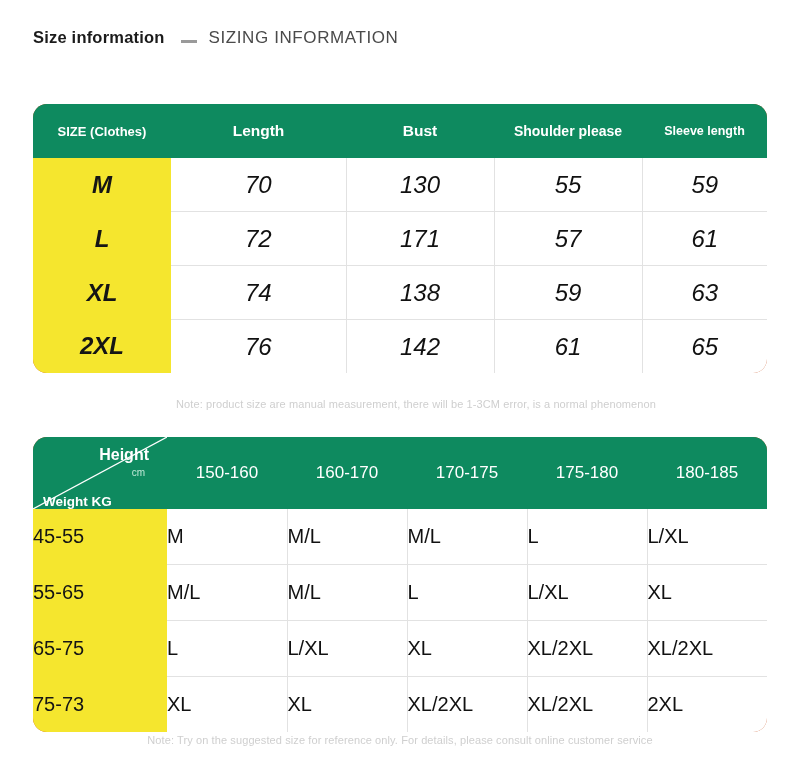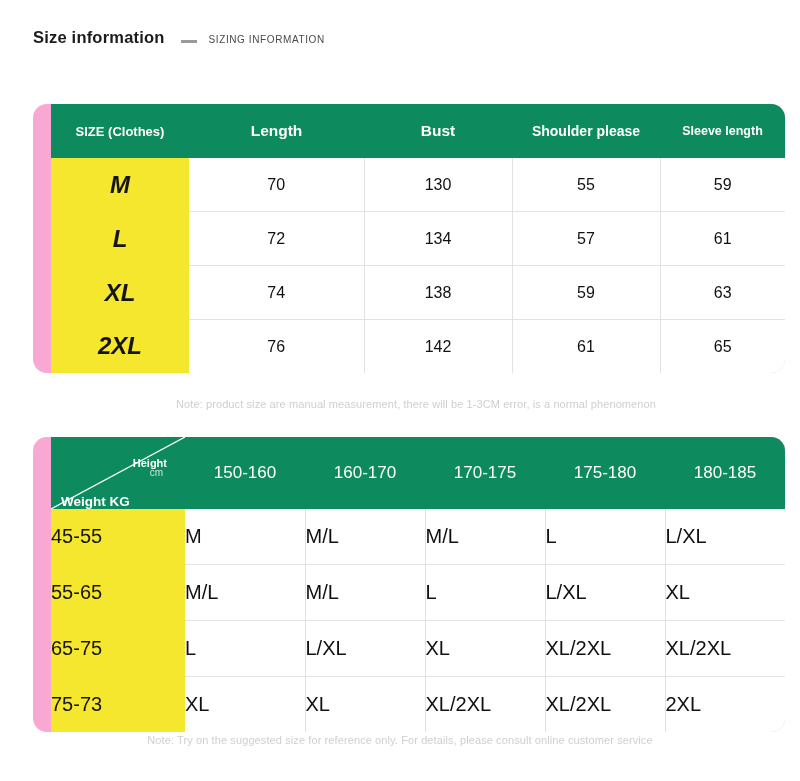--- a/index.html
+++ b/index.html
@@ -35,34 +35,33 @@
     letter-spacing: 0.2px;
   }
   .header-dash {
     display: inline-block;
     width: 16px;
     height: 3px;
     background: #9a9a9a;
     margin: 0 12px 3px 16px;
   }
   .header-sub {
-    font-size: 10px;
+    font-size: 17px;
     color: #4a4a4a;
     letter-spacing: 0.6px;
     text-align: center;
   }
 
   
   .table-wrap {
     position: absolute;
     border-radius: 14px;
     overflow: hidden;
-    background: #f9a8d4;
+    background: #c2410c;
     box-shadow: 0 0 0 0 transparent;
-    padding-left: 18px;
   }
   table.size-table {
     border-collapse: collapse;
     width: 100%;
     table-layout: fixed;
   }
   table.size-table td, table.size-table th {
     padding: 0;
     margin: 0;
   }
@@ -83,21 +82,22 @@
     vertical-align: middle;
   }
   #table1 thead th.th-first { font-size: 13px; }
   #table1 thead th.th-small { font-size: 12.5px; }
   #table1 thead th.th-big { font-size: 15.5px; }
 
   #table1 tbody td {
     height: 53px;
     text-align: center;
     vertical-align: middle;
-    font-size: 16px;
+    font-size: 24px;
+    font-style: italic;
     color: #111111;
     background: #ffffff;
     border-bottom: 1px solid #e2e2e2;
     border-right: 1px solid #e2e2e2;
   }
   #table1 tbody tr:last-child td { border-bottom: none; }
   #table1 tbody td:last-child { border-right: none; }
   #table1 tbody td.size-cell {
     background: #f5e62e;
     font-size: 24px;
@@ -148,24 +148,23 @@
     position: absolute;
     left: 0;
     top: 0;
     width: 100%;
     height: 100%;
   }
   .corner-height {
     position: absolute;
     right: 18px;
     top: 9px;
-    font-size: 11px;
+    font-size: 16px;
     font-weight: bold;
     color: #ffffff;
-    margin-top: 11px;
   }
   .corner-weight {
     position: absolute;
     left: 10px;
     bottom: 0;
     font-size: 13.5px;
     font-weight: bold;
     color: #ffffff;
   }
   .corner-cm {
@@ -228,21 +227,21 @@
         <tr>
           <td class="size-cell">M</td>
           <td>70</td>
           <td>130</td>
           <td>55</td>
           <td>59</td>
         </tr>
         <tr>
           <td class="size-cell">L</td>
           <td>72</td>
-          <td>134</td>
+          <td>171</td>
           <td>57</td>
           <td>61</td>
         </tr>
         <tr>
           <td class="size-cell">XL</td>
           <td>74</td>
           <td>138</td>
           <td>59</td>
           <td>63</td>
         </tr>

